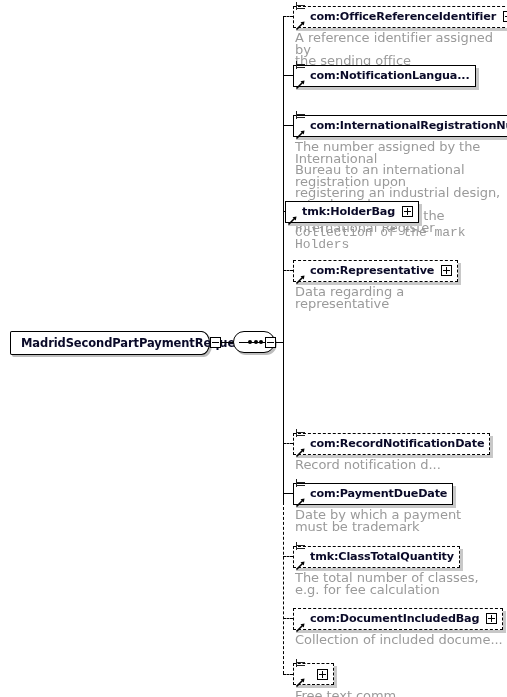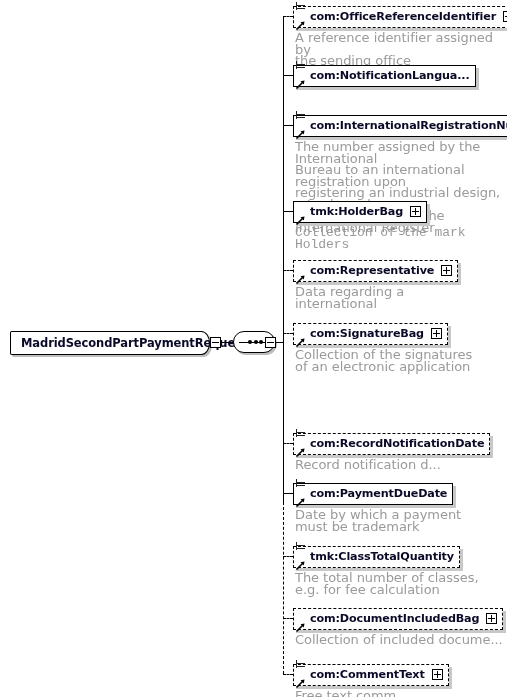--- a/index.html
+++ b/index.html
@@ -189,21 +189,21 @@
       <span class="el-label">com:InternationalRegistrationNu...</span>
     </div>
     <div class="el-desc" style="left:12px;top:27px;width:215px;">The number assigned by the International
 Bureau to an international registration upon
 registering an industrial design, a trademark or
 other type of IPR in the International Register</div>
   </div>
 
   <div class="el" style="left:283px;top:200px;">
     <div class="ln h" style="left:0px;top:11px;width:10px;"></div>
-    <div class="el-box" style="margin-left:10px;">
+    <div class="el-box" style="margin-left:2px;">
       <svg class="arrow-glyph" viewBox="0 0 11 11">
         <path d="M1.5 9.5 L8.5 2.5" stroke="#000" stroke-width="1.6" fill="none"></path>
         <path d="M9.5 1.5 L5.5 2.2 L8.8 5.5 Z" fill="#000"></path>
       </svg>
       <span class="el-label">tmk:HolderBag</span>
       <span class="pm-inline"></span>
     </div>
     <div class="el-desc" style="left:12px;top:27px;width:200px;font-family:Liberation Mono, monospace;">Collection of the mark
 Holders</div>
   </div>
@@ -212,36 +212,23 @@
     <div class="dash-h" style="left:0px;top:11px;width:10px;"></div>
     <div class="el-box optional" style="margin-left:10px;">
       <svg class="arrow-glyph" viewBox="0 0 11 11">
         <path d="M1.5 9.5 L8.5 2.5" stroke="#000" stroke-width="1.6" fill="none"></path>
         <path d="M9.5 1.5 L5.5 2.2 L8.8 5.5 Z" fill="#000"></path>
       </svg>
       <span class="el-label">com:Representative</span>
       <span class="pm-inline"></span>
     </div>
     <div class="el-desc" style="left:12px;top:27px;width:200px;">Data regarding a
-international</div>
-  </div>
-
-  <div class="el" style="left:283px;top:322px;">
-    <div class="dash-h" style="left:0px;top:11px;width:10px;"></div>
-    <div class="el-box optional" style="margin-left:10px;">
-      <svg class="arrow-glyph" viewBox="0 0 11 11">
-        <path d="M1.5 9.5 L8.5 2.5" stroke="#000" stroke-width="1.6" fill="none"></path>
-        <path d="M9.5 1.5 L5.5 2.2 L8.8 5.5 Z" fill="#000"></path>
-      </svg>
-      <span class="el-label">com:SignatureBag</span>
-      <span class="pm-inline"></span>
-    </div>
-    <div class="el-desc" style="left:12px;top:27px;width:200px;">Collection of the signatures
-of an electronic application</div>
-  </div>
+representative</div>
+  </div>
+
 
 
   <div class="el" style="left:283px;top:432px;">
     <div class="dash-h" style="left:0px;top:11px;width:10px;"></div>
     <div class="el-box optional" style="margin-left:10px;">
       <span class="seq-glyph">
           <b></b>
           <i></i>
           <i></i>
           <i></i>
@@ -312,19 +299,18 @@
       <span class="seq-glyph">
           <b></b>
           <i></i>
           <i></i>
           <i></i>
         </span>
       <svg class="arrow-glyph" viewBox="0 0 11 11">
         <path d="M1.5 9.5 L8.5 2.5" stroke="#000" stroke-width="1.6" fill="none"></path>
         <path d="M9.5 1.5 L5.5 2.2 L8.8 5.5 Z" fill="#000"></path>
       </svg>
-      <span class="el-label">com:CommentText</span>
       <span class="pm-inline"></span>
     </div>
     <div class="el-desc" style="left:12px;top:27px;width:200px;">Free text comm...</div>
   </div>
 
 </div>
 
 </body></html>

